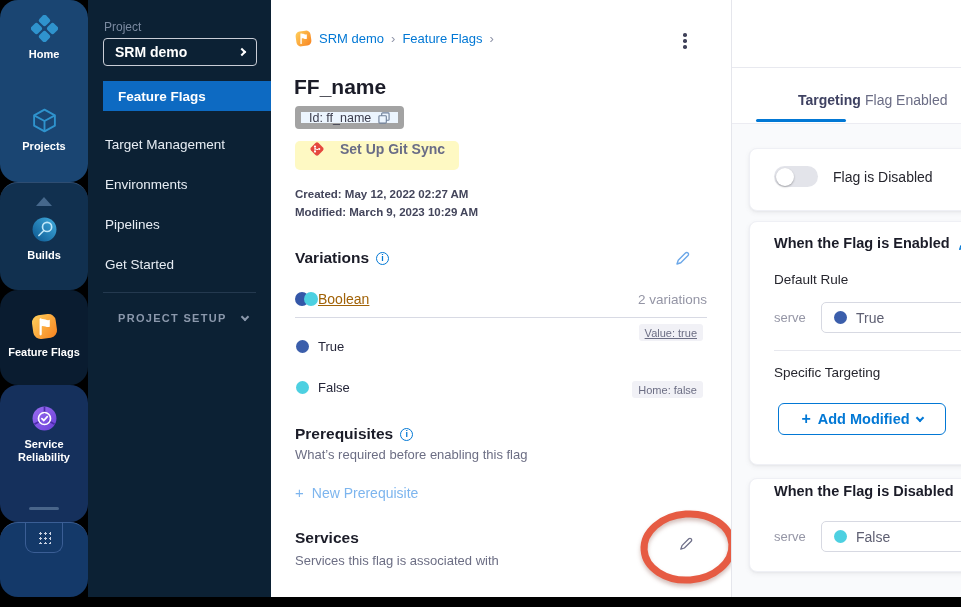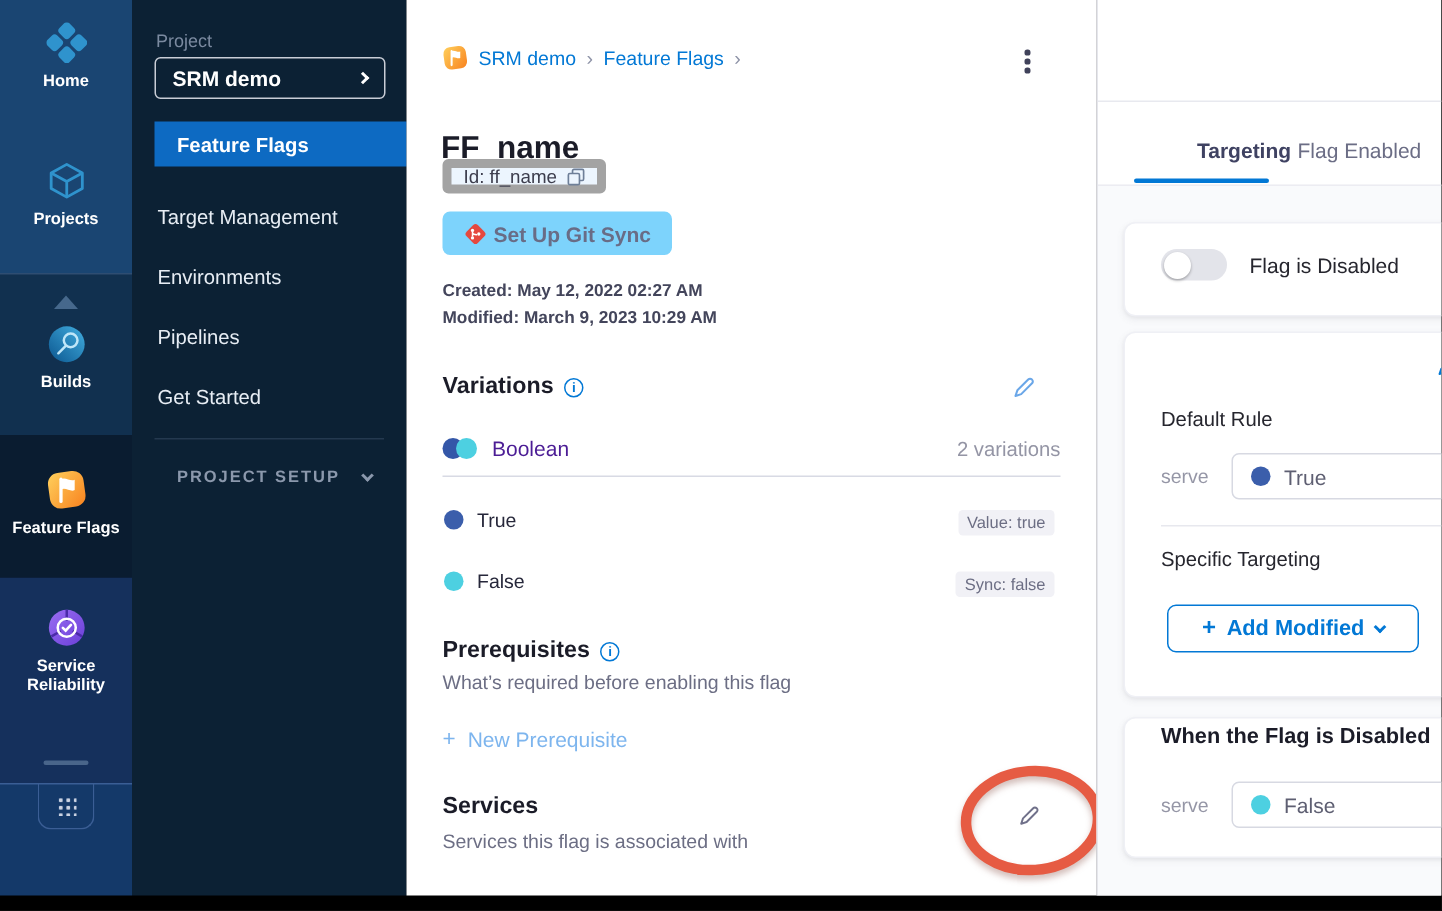--- a/index.html
+++ b/index.html
@@ -3,21 +3,21 @@
 <meta charset="utf-8">
 <style>
   * { margin:0; padding:0; box-sizing:border-box; }
   body { background:#222; font-family:"Liberation Sans", sans-serif; }
   .screen { position:relative; width:961px; height:607px; background:#000; overflow:hidden;
             font-family:"Liberation Sans", sans-serif; }
   .abs { position:absolute; }
 
   
   .rail { position:absolute; left:0; top:0; width:88px; height:597px; }
-  .rail-sec { position:absolute; left:0; width:88px; }
+  .rail-sec { position:absolute; left:0; width:88px;border-radius:18px; }
   .sec1 { top:0;   height:182px; background:#1a4572; }
   .sec2 { top:182px; height:108px; background:#11304f; border-top:1px solid #2e4d72; }
   .sec3 { top:290px; height:95px;  background:#0a1c30; }
   .sec4 { top:385px; height:137px; background:#15305c; }
   .sec5 { top:522px; height:75px;  background:#143969; border-top:1px solid #3a5e95; }
   .rail-item { position:absolute; left:0; width:88px; display:flex; flex-direction:column;
                align-items:center; gap:6px; cursor:pointer; }
   .rail-item span { color:#fff; font-size:11px; font-weight:700; text-align:center; line-height:13px; }
   .collapse-tri { position:absolute; left:36px; top:14px; width:0; height:0;
                   border-left:8px solid transparent; border-right:8px solid transparent;
@@ -53,27 +53,27 @@
   .chev-down { transform:rotate(45deg); margin-top:-3px; }
 
   
   .main { position:absolute; left:271px; top:0; width:460px; height:597px; background:#fff; }
   .crumbs { position:absolute; left:24px; top:30px; display:flex; align-items:center; gap:7px; }
   .crumbs a { color:#0278d5; font-size:13px; text-decoration:none; cursor:pointer; }
   .crumb-sep { color:#8f94a8; font-size:13px; }
   .kebab { position:absolute; left:407px; top:30px; width:14px; height:22px; display:flex;
            flex-direction:column; align-items:center; justify-content:center; gap:2.5px; cursor:pointer; }
   .kebab i { width:3.5px; height:3.5px; border-radius:50%; background:#40425a; }
-  .flag-title { position:absolute; left:23px; top:75px; font-size:21px; font-weight:700; color:#1b1c28;margin-top:12px; }
+  .flag-title { position:absolute; left:23px; top:75px; font-size:21px; font-weight:700; color:#1b1c28; }
   .id-badge { position:absolute; left:24px; top:106px; height:23px; display:inline-flex;
               align-items:center; gap:7px; padding:0 8px; background:#ecf5fe;
               border:6px solid #a3a3a3; border-radius:4px; }
   .id-badge span { font-size:12.5px; color:#3c3d4d; }
   .git-btn { position:absolute; left:24px; top:141px; height:29px; display:inline-flex;
-             align-items:center; gap:4px; padding:0 14px; background:#7dd3fc; border-radius:5px;
+             align-items:flex-start; gap:15px; padding:0 14px; background:#fef9c3; border-radius:5px;
              cursor:pointer; }
   .git-btn span { font-size:14px; font-weight:700; color:#696c86; }
   .meta { position:absolute; left:24px; font-size:11.5px; font-weight:600; color:#43455b; }
   .sec-head { display:flex; align-items:center; gap:7px; }
   .sec-head h2 { font-size:15.5px; font-weight:700; color:#1b1c28; }
   .info-i { width:13px; height:13px; border:1.3px solid #0278d5; border-radius:50%;
             color:#0278d5; font-size:9px; font-weight:700; display:inline-flex;
             align-items:center; justify-content:center; font-style:normal; cursor:pointer; }
   .pencil { cursor:pointer; }
   .dot { display:inline-block; border-radius:50%; }
@@ -286,36 +286,36 @@
       <h2>Variations</h2>
       <i class="info-i">i</i>
     </div>
     <svg class="abs pencil" style="left:403px; top:250px; color:#6ba7e8;" width="17" height="17" viewBox="0 0 16 16">
       <path d="M2.8 13.2l1.2-3.6L10.8 2.8a1.6 1.6 0 0 1 2.3 0l.1.1a1.6 1.6 0 0 1 0 2.3L6.4 12 2.8 13.2z" fill="none" stroke="currentColor" stroke-width="1.3" stroke-linejoin="round"></path>
     </svg>
 
     <div class="abs" style="left:24px; top:291px; display:flex; align-items:center;">
       <span class="dot" style="width:14px;height:14px;background:#3457a8;"></span>
       <span class="dot" style="width:14px;height:14px;background:#4dd0e1;margin-left:-5px;"></span>
-      <span style="margin-left:10px; font-size:14px; color:#4c1d95;">Boolean</span>
+      <span style="font-size:14px; color:#a16207;text-decoration:underline;">Boolean</span>
     </div>
     <span class="abs" style="top:292px; right:24px; font-size:13.5px; color:#9495a5;">2 variations</span>
     <div class="hr" style="top:317px;"></div>
 
     <div class="abs" style="left:25px; top:339px; display:flex; align-items:center; gap:9px;">
       <span class="dot" style="width:13px;height:13px;background:#3b5eab;"></span>
       <span style="font-size:13px; color:#26273a;">True</span>
     </div>
-    <span class="val-badge" style="top:340px; right:28px;">Value: true</span>
+    <span class="val-badge" style="top:324px; right:28px;text-decoration:underline;">Value: true</span>
 
     <div class="abs" style="left:25px; top:380px; display:flex; align-items:center; gap:9px;">
       <span class="dot" style="width:13px;height:13px;background:#4dd0e1;"></span>
       <span style="font-size:13px; color:#26273a;">False</span>
     </div>
-    <span class="val-badge" style="top:381px; right:28px;">Sync: false</span>
+    <span class="val-badge" style="top:381px; right:28px;">Home: false</span>
 
     <div class="sec-head abs" style="left:24px; top:425px;">
       <h2>Prerequisites</h2>
       <i class="info-i">i</i>
     </div>
     <div class="abs muted" style="left:24px; top:447px;">What’s required before enabling this flag</div>
     <div class="newpre">
       <span style="font-size:15px;">+</span>
       <span>New Prerequisite</span>
     </div>
@@ -337,20 +337,21 @@
 
     <div class="tab on" style="left:38px;">Targeting</div>
     <div class="tab off" style="left:133px;">Flag Enabled</div>
     <div class="tab-line"></div>
 
     <div class="card" style="top:148px; height:63px;"></div>
     <div class="tgl" style="left:42px; top:166px;"></div>
     <div class="abs" style="left:101px; top:169px; font-size:14px; color:#26262e;">Flag is Disabled</div>
 
     <div class="card" style="top:221px; height:244px;"></div>
+    <div class="card-h" style="left:42px; top:235px;">When the Flag is Enabled</div>
     <svg class="abs pencil" style="left:225px; top:237px; color:#0278d5;" width="15" height="15" viewBox="0 0 16 16">
       <path d="M2.8 13.2l1.2-3.6L10.8 2.8a1.6 1.6 0 0 1 2.3 0l.1.1a1.6 1.6 0 0 1 0 2.3L6.4 12 2.8 13.2z" fill="none" stroke="currentColor" stroke-width="1.3" stroke-linejoin="round"></path>
     </svg>
     <div class="sub-h" style="left:42px; top:272px;">Default Rule</div>
     <div class="serve-lb" style="left:42px; top:310px;">serve</div>
     <div class="serve-box" style="left:89px; top:302px;">
       <span class="dot" style="width:13px;height:13px;background:#3b5eab;"></span>
       <span>True</span>
     </div>
     <div class="p-div" style="top:350px;"></div>

